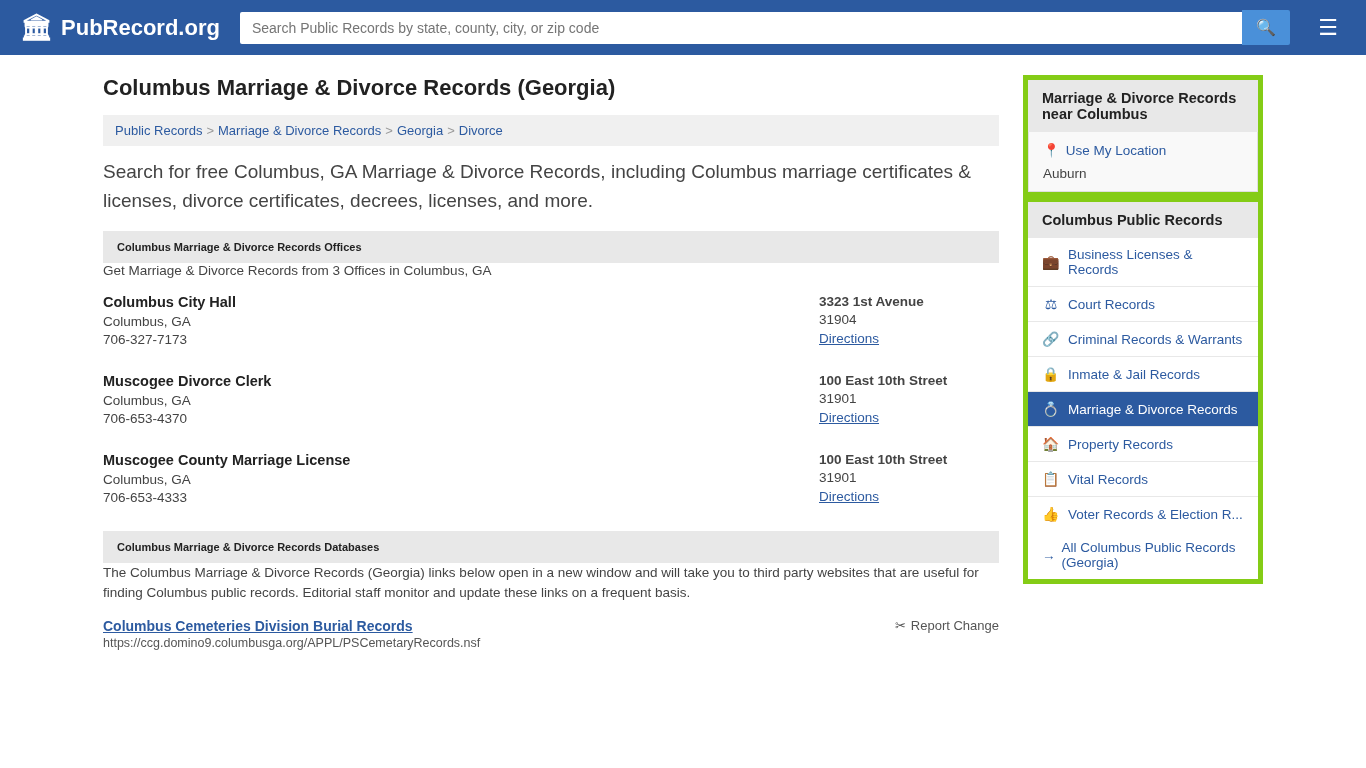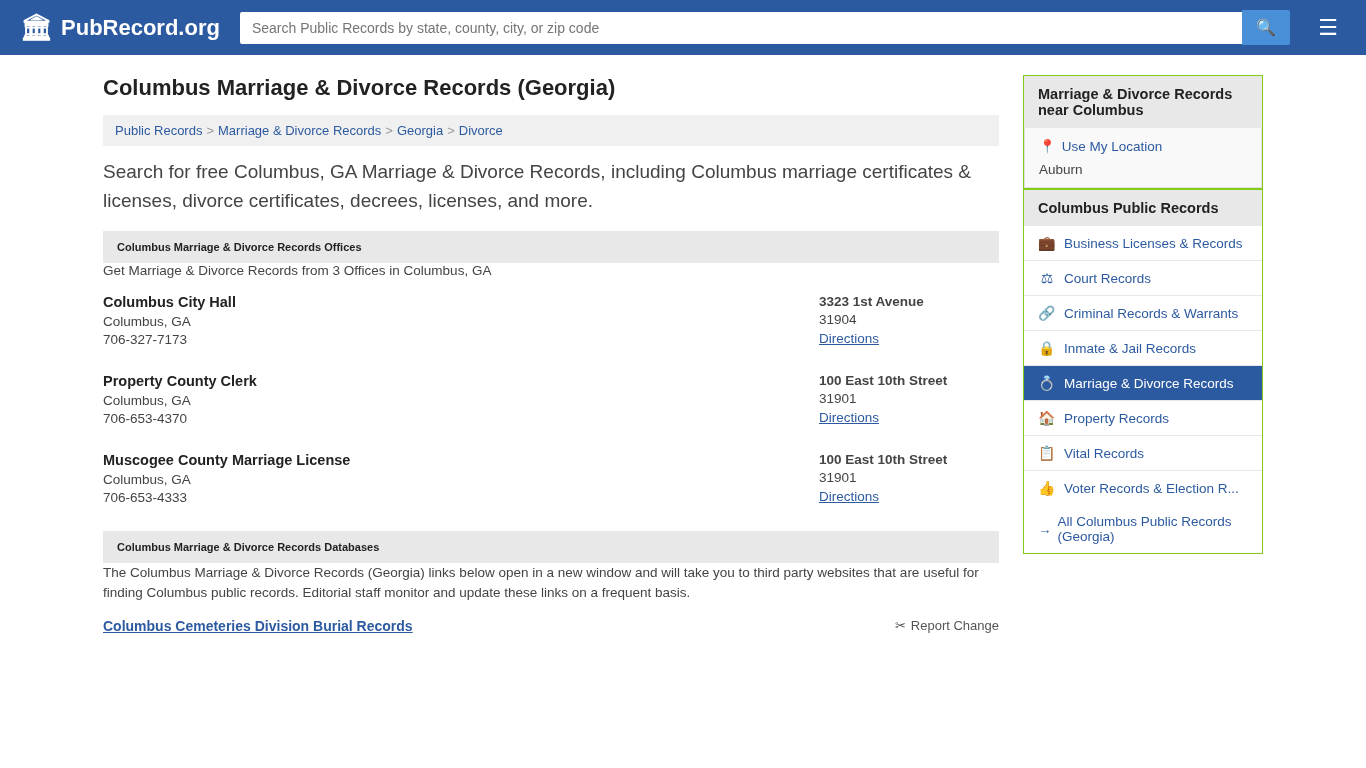--- a/index.html
+++ b/index.html
@@ -233,21 +233,21 @@
       font-size: 13.5px;
       cursor: pointer;
       margin-bottom: 8px;
     }
     .sidebar-location-text {
       color: #444;
       font-size: 13.5px;
     }
 
     .sidebar-records-box {
-      border: 1px solid #84cc16;
+      border: 5px solid #84cc16;
       margin-bottom: 0;
     }
     .sidebar-records-title {
       background: #e8e8e8;
       padding: 10px 14px;
       font-weight: bold;
       font-size: 14.5px;
       color: #222;
     }
     .sidebar-records-list {
@@ -343,21 +343,21 @@
       </div>
       <div class="office-right">
         <div class="office-address">3323 1st Avenue</div>
         <div class="office-zip">31904</div>
         <a class="directions-link" href="#">Directions</a>
       </div>
     </div>
 
     <div class="office-entry">
       <div class="office-left">
-        <div class="office-name">Property County Clerk</div>
+        <div class="office-name">Muscogee Divorce Clerk</div>
         <div class="office-city">Columbus, GA</div>
         <div class="office-phone">706-653-4370</div>
       </div>
       <div class="office-right">
         <div class="office-address">100 East 10th Street</div>
         <div class="office-zip">31901</div>
         <a class="directions-link" href="#">Directions</a>
       </div>
     </div>
 
@@ -373,20 +373,21 @@
         <a class="directions-link" href="#">Directions</a>
       </div>
     </div>
 
     <div class="section-header">Columbus Marriage &amp; Divorce Records Databases</div>
     <p class="db-description">The Columbus Marriage &amp; Divorce Records (Georgia) links below open in a new window and will take you to third party websites that are useful for finding Columbus public records. Editorial staff monitor and update these links on a frequent basis.</p>
 
     <div class="db-link-row">
       <div>
         <a class="db-link-title" href="#">Columbus Cemeteries Division Burial Records</a>
+        <div class="db-link-url">https://ccg.domino9.columbusga.org/APPL/PSCemetaryRecords.nsf</div>
       </div>
       <div class="report-change">
         <span>✂</span>
         <span>Report Change</span>
       </div>
     </div>
 
   </div>
 
   <div class="sidebar">

